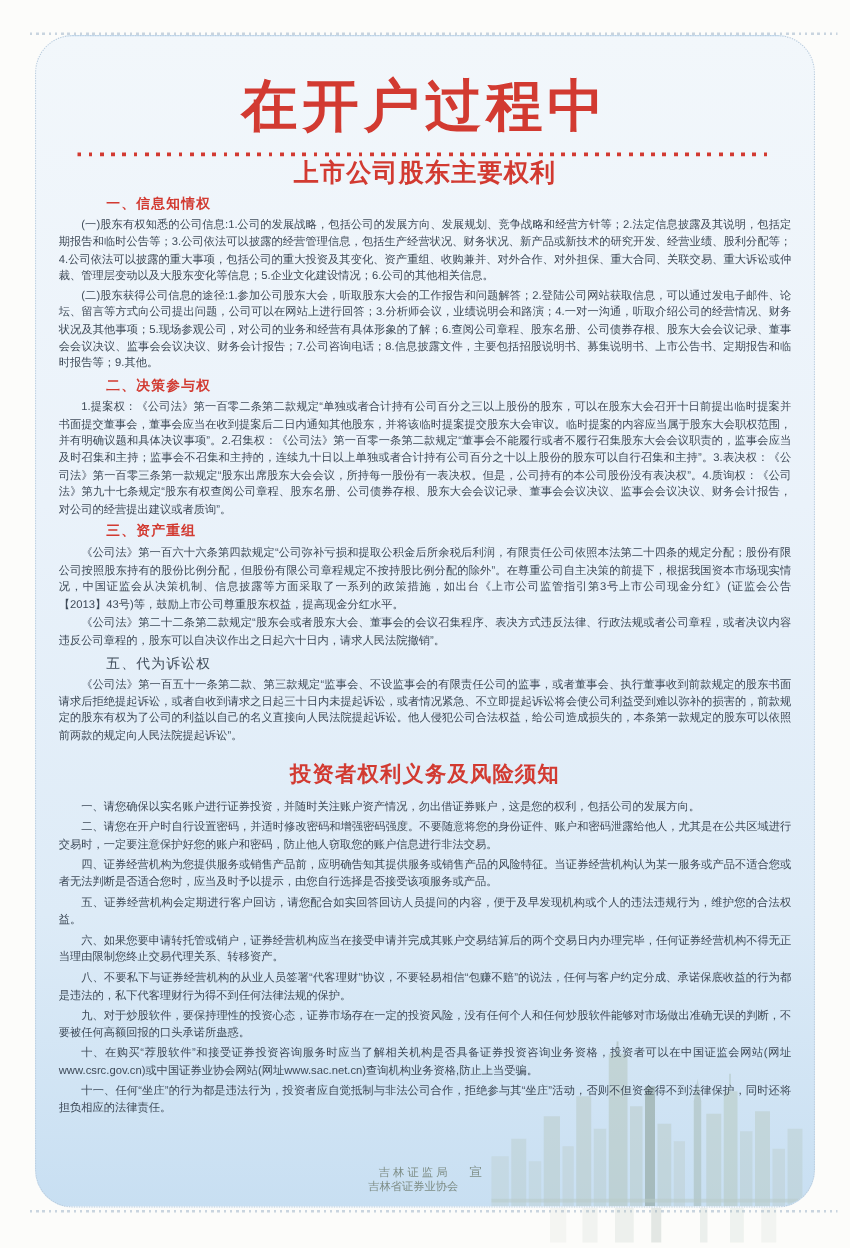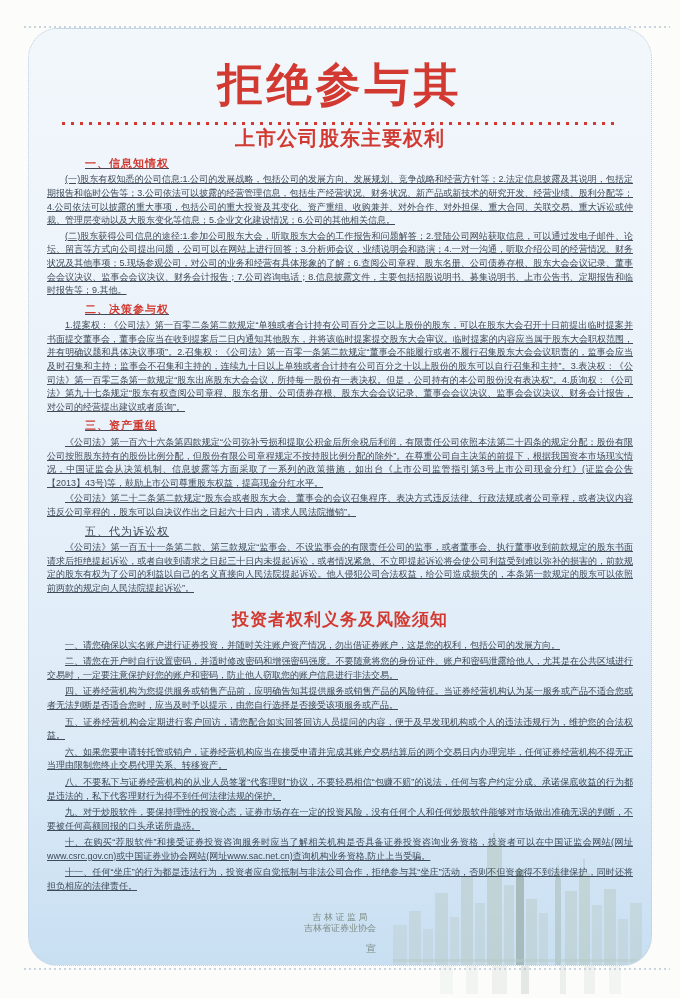--- a/index.html
+++ b/index.html
@@ -41,37 +41,36 @@
   .h1{
     text-align:center;color:#d23a31;font-size:20px;font-weight:bold;
     letter-spacing:1px;
   }
   .body-text{
     margin-top:3px;
     color:#3e4a58;
     font-size:9px;
     line-height:13.6px;
     text-align:justify;
-    text-decoration:underline;
   }
   .sub-h{
     color:#d23a31;font-weight:bold;font-size:11px;
     margin:5px 0 3px 38px;letter-spacing:1px;
   }
   .sub-h.dark{color:#3e4a58;font-weight:normal;}
   .para{margin:0 0 2px 0;text-indent:2em;}
   .h2{
     text-align:center;color:#d23a31;font-size:17px;font-weight:bold;
     letter-spacing:1px;margin:12px 0 8px 0;
   }
   .notice .para{margin-bottom:3px;}
   .footer{
     position:absolute;left:50%;bottom:10px;transform:translateX(-50%);
-    z-index:3;display:flex;align-items:flex-end;gap:9px;
-    color:#7e8d86;font-size:9px;line-height:11px;white-space:nowrap;flex-direction:column;
+    z-index:3;display:flex;align-items:flex-start;gap:9px;
+    color:#7e8d86;font-size:9px;line-height:11px;white-space:nowrap;
   }
   .footer .orgs{text-align:center;}
   .footer .seal{font-size:10px;padding-bottom:1px;}
   .skyline{
     position:absolute;right:2px;bottom:0;width:256px;height:132px;
     z-index:1;opacity:.75;
   }
   .skyline-reflection{
     position:absolute;left:398px;top:966px;width:256px;height:28px;
     opacity:.28;transform:scaleY(-1);overflow:hidden;z-index:0;
@@ -106,21 +105,21 @@
       <rect x="211" y="56" width="12" height="76" opacity=".55"></rect>
       <rect x="225" y="86" width="10" height="46" opacity=".4"></rect>
       <rect x="237" y="70" width="12" height="62" opacity=".45"></rect>
       <rect x="0" y="126" width="256" height="3" opacity=".5"></rect>
       <line x1="101" y1="10" x2="101" y2="0" stroke="#9fb2a8" stroke-width="1.5" opacity=".7"></line>
       <line x1="191" y1="40" x2="191" y2="26" stroke="#9fb2a8" stroke-width="1.2" opacity=".6"></line>
     </g>
   </svg>
 
   <div class="card-inner">
-    <div class="page-title">拒绝参与其</div>
+    <div class="page-title">在开户过程中</div>
     <div class="title-sep"></div>
 
     <div class="h1">上市公司股东主要权利</div>
 
     <div class="body-text">
       <div class="sub-h">一、信息知情权</div>
       <p class="para">(一)股东有权知悉的公司信息:1.公司的发展战略，包括公司的发展方向、发展规划、竞争战略和经营方针等；2.法定信息披露及其说明，包括定期报告和临时公告等；3.公司依法可以披露的经营管理信息，包括生产经营状况、财务状况、新产品或新技术的研究开发、经营业绩、股利分配等；4.公司依法可以披露的重大事项，包括公司的重大投资及其变化、资产重组、收购兼并、对外合作、对外担保、重大合同、关联交易、重大诉讼或仲裁、管理层变动以及大股东变化等信息；5.企业文化建设情况；6.公司的其他相关信息。</p>
       <p class="para">(二)股东获得公司信息的途径:1.参加公司股东大会，听取股东大会的工作报告和问题解答；2.登陆公司网站获取信息，可以通过发电子邮件、论坛、留言等方式向公司提出问题，公司可以在网站上进行回答；3.分析师会议，业绩说明会和路演；4.一对一沟通，听取介绍公司的经营情况、财务状况及其他事项；5.现场参观公司，对公司的业务和经营有具体形象的了解；6.查阅公司章程、股东名册、公司债券存根、股东大会会议记录、董事会会议决议、监事会会议决议、财务会计报告；7.公司咨询电话；8.信息披露文件，主要包括招股说明书、募集说明书、上市公告书、定期报告和临时报告等；9.其他。</p>
 
       <div class="sub-h">二、决策参与权</div>

